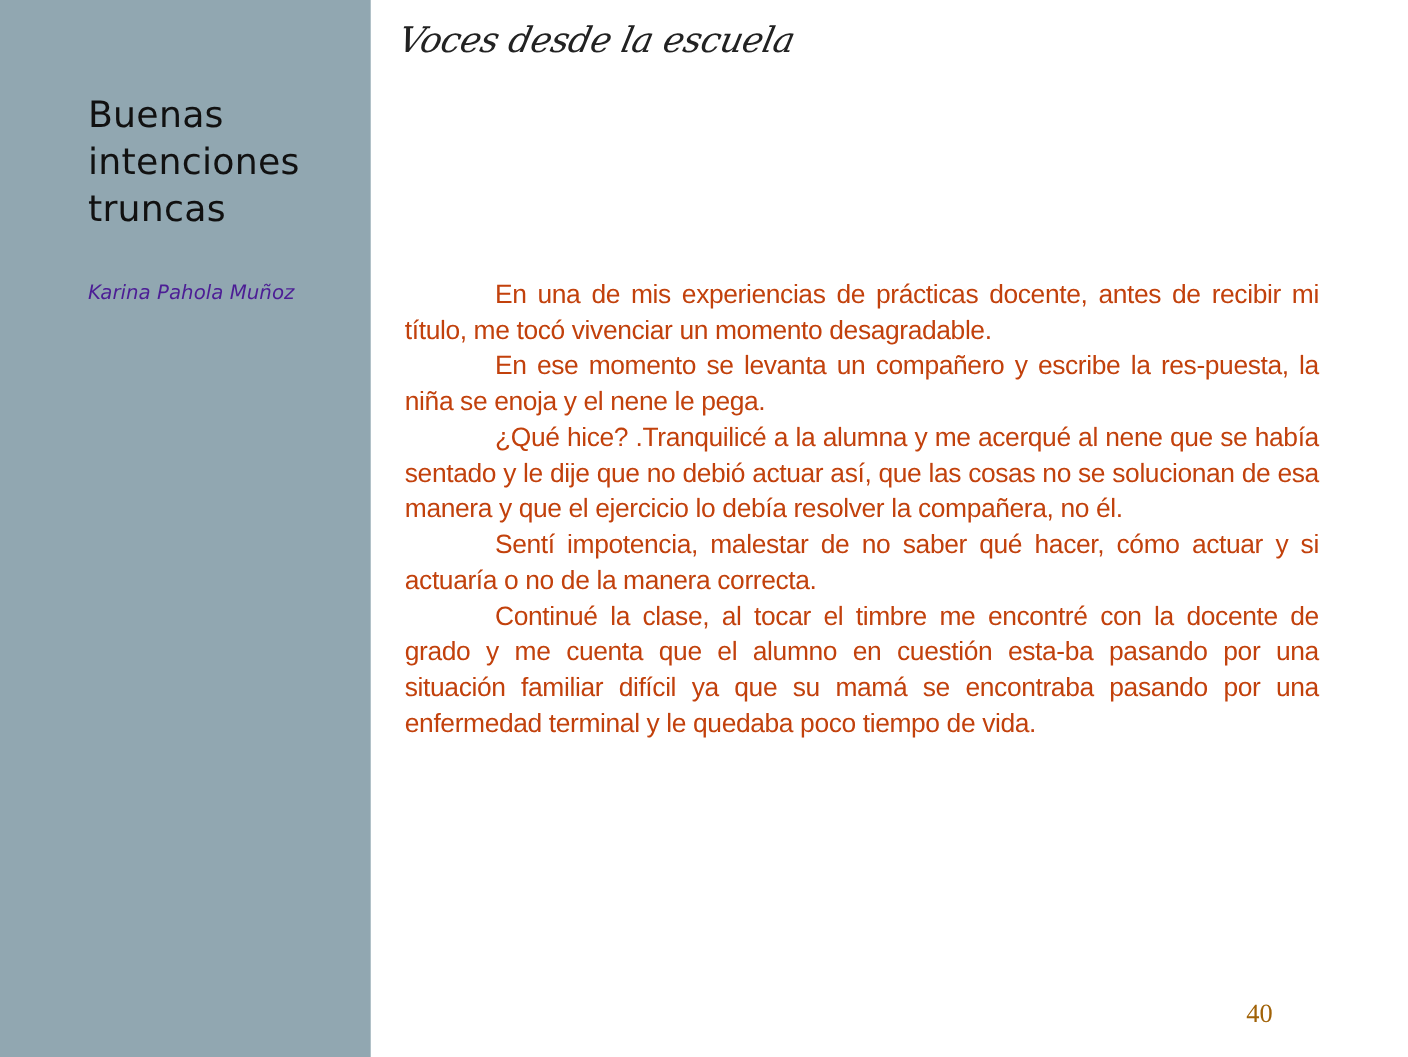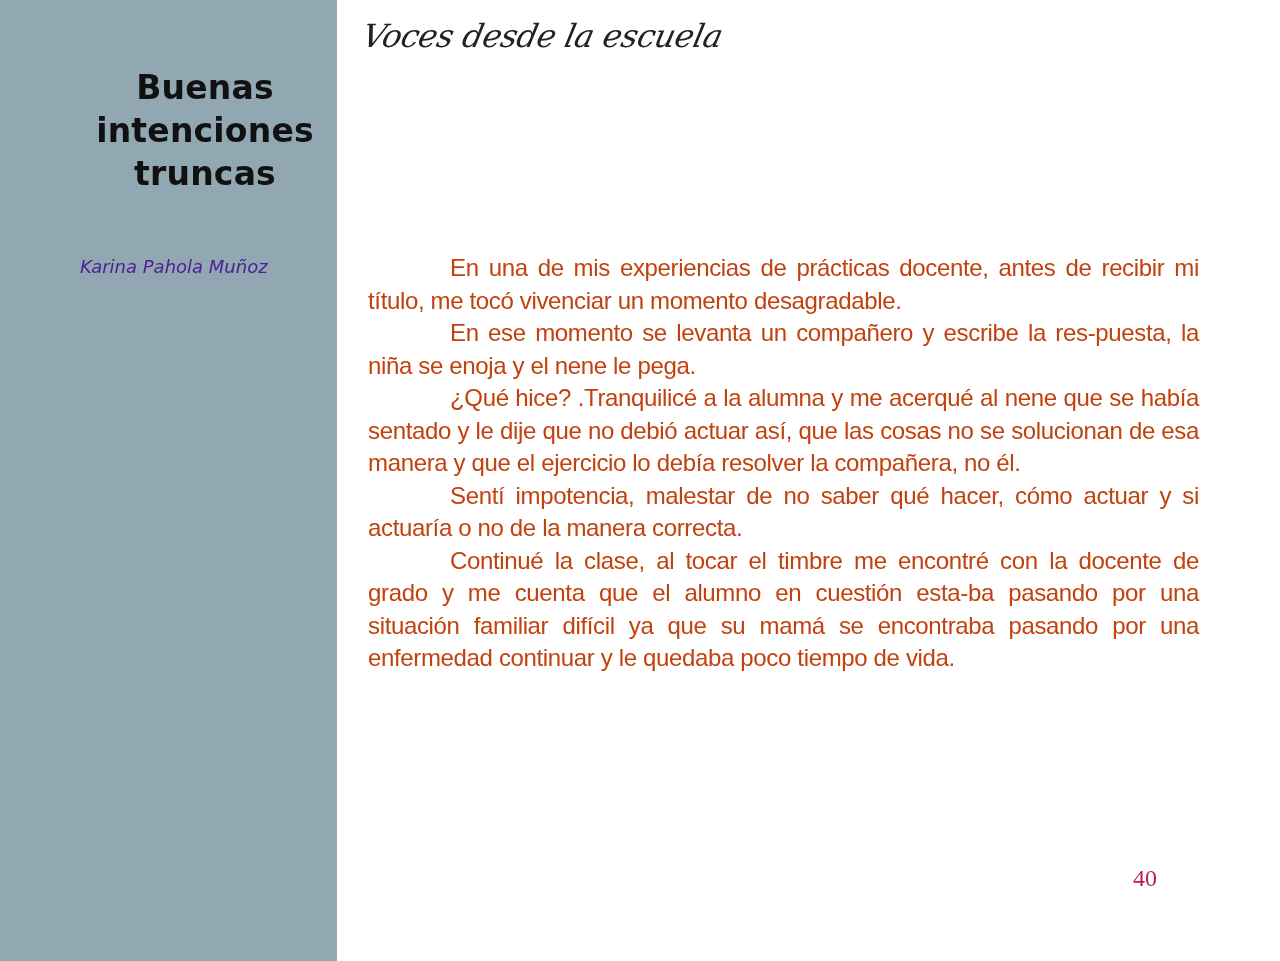--- a/index.html
+++ b/index.html
@@ -20,30 +20,29 @@
       position: absolute;
       left: 0;
       top: 0;
       width: 337px;
       height: 961px;
       background: #91a7b1;
     }
     .article-title {
       position: absolute;
       left: 80px;
-      top: 66px;
+      top: 82px;
       width: 250px;
       margin: 0;
       font-family: "DejaVu Sans", sans-serif;
-      font-weight: bold;
+      font-weight: normal;
       font-size: 33px;
       line-height: 43px;
       color: #111111;
       letter-spacing: 0.2px;
-      text-align: center;
     }
     .author {
       position: absolute;
       left: 80px;
       top: 255px;
       font-family: "DejaVu Sans", sans-serif;
       font-style: italic;
       font-size: 18px;
       line-height: 24px;
       color: #4c1d95;
@@ -74,42 +73,42 @@
       text-align: justify;
       letter-spacing: -0.35px;
     }
     .body-text p {
       margin: 0;
       text-indent: 82px;
     }
     .page-number {
       position: absolute;
       left: 1133px;
-      top: 864px;
+      top: 908px;
       font-family: "Liberation Serif", serif;
       font-size: 24px;
       line-height: 28px;
-      color: #be185d;
+      color: #a16207;
     }
   </style>
 </head>
 <body>
 
 <div class="page">
 
   <div class="sidebar">
     <h1 class="article-title">Buenas intenciones truncas</h1>
     <div class="author">Karina Pahola Muñoz</div>
   </div>
 
   <div class="running-header">Voces desde la escuela</div>
 
   <div class="body-text">
     <p>En una de mis experiencias de prácticas docente, antes de recibir mi título, me tocó vivenciar un momento desagradable.</p>
     <p>En ese momento se levanta un compañero y escribe la res-puesta, la niña se enoja y el nene le pega.</p>
     <p>¿Qué hice? .Tranquilicé a la alumna y me acerqué al nene que se había sentado y le dije que no debió actuar así, que las cosas no se solucionan de esa manera y que el ejercicio lo debía resolver la compañera, no él.</p>
     <p>Sentí  impotencia, malestar de no saber qué hacer, cómo actuar y si actuaría o no de la manera correcta.</p>
-    <p>Continué  la clase, al tocar el timbre me encontré con la docente de grado y me cuenta que el alumno en cuestión esta-ba pasando por una situación familiar difícil ya que su mamá se encontraba pasando por una enfermedad continuar y le quedaba poco tiempo de vida.</p>
+    <p>Continué  la clase, al tocar el timbre me encontré con la docente de grado y me cuenta que el alumno en cuestión esta-ba pasando por una situación familiar difícil ya que su mamá se encontraba pasando por una enfermedad terminal y le quedaba poco tiempo de vida.</p>
   </div>
 
   <div class="page-number">40</div>
 
 </div>
 
 </body></html>

